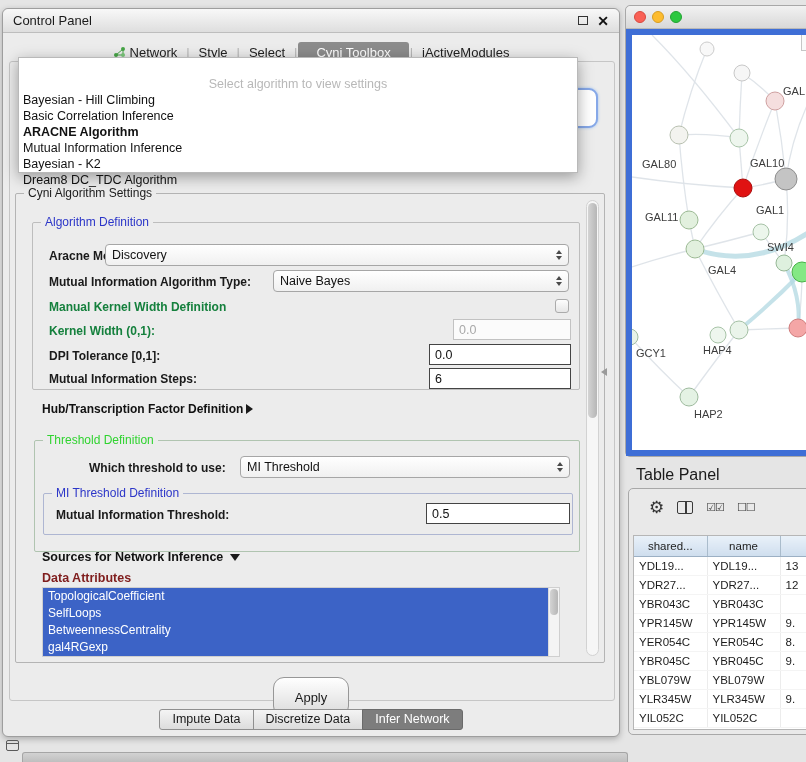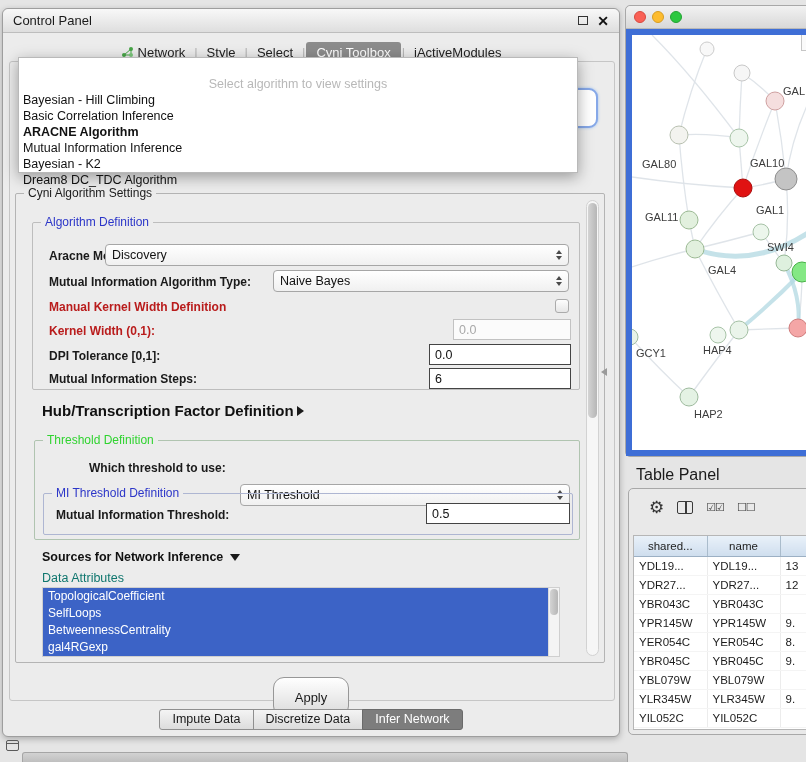--- a/index.html
+++ b/index.html
@@ -15,21 +15,21 @@
         background:linear-gradient(#f8f8f8,#dedede); border-bottom:1px solid #bdbdbd;
         border-radius:6px 6px 0 0; display:flex; align-items:center; padding:4px 10px; }
   .cp-title { font-size:13px; color:#1a1a1a; }
   .win-btns { margin-left:auto; display:flex; align-items:center; gap:9px; }
   .float-icon { width:10px; height:9px; border:1.5px solid #333; display:inline-block; }
   .close-icon { font-size:14px; font-weight:bold; color:#111; line-height:1; }
 
   .tabs-row { position:absolute; top:31px; left:0; right:0; height:24px; display:flex;
         justify-content:center; align-items:center; font-size:13px; color:#222; }
   .tab { padding:2px 8px; display:inline-flex; align-items:center; gap:4px; border-radius:3px; white-space:nowrap; }
-  .tab.sel { background:#8c8c8c; color:#fff; padding:3px 10px; }
+  .tab.sel { background:#8c8c8c; color:#fff; padding:3px 18px; }
   .tab-sep { color:#b5b5b5; padding:0 1px; }
 
   .toolbox-body { position:absolute; left:6px; top:52px; width:606px; height:640px;
         border:1px solid #c6c6c6; border-radius:3px; background:#ececec; }
 
   .group-title { position:absolute; top:-8px; left:8px; background:#ececec; padding:0 4px;
         font-size:12px; line-height:14px; white-space:nowrap; }
   .gt-dark { color:#1c1c1c; }
   .gt-blue { color:#2b35c8; }
   .gt-green { color:#2fd32f; }
@@ -37,21 +37,21 @@
   .settings-group { position:absolute; left:12px; top:184px; width:590px; height:470px;
         border:1px solid #b4b4b4; border-radius:2px; background:#ececec; }
   .sb { position:absolute; top:6px; right:5px; width:13px; height:456px; background:#f6f6f6;
         border:1px solid #d2d2d2; border-radius:7px; }
   .sb-thumb { position:absolute; top:2px; left:1px; width:9px; height:215px;
         background:linear-gradient(90deg,#d4d4d4,#b6b6b6); border-radius:5px; }
 
   .alg-box { position:absolute; left:16px; top:28px; width:548px; height:168px;
         border:1px solid #bdbdbd; border-radius:2px; }
   .flbl { position:absolute; font-size:12px; font-weight:bold; color:#1a1a1a; white-space:nowrap; line-height:14px; }
-  .flbl.dis { color:#b91c1c; }
+  .flbl.dis { color:#15803d; }
 
   .combo { position:absolute; height:22px; background:linear-gradient(#ffffff,#f0f0f0);
         border:1px solid #a6a6a6; border-radius:4px; display:flex; align-items:center;
         padding:0 6px; font-size:12.5px; color:#111; }
   .combo .cv { flex:1; white-space:nowrap; overflow:hidden; }
   .carets { display:flex; flex-direction:column; align-items:center; gap:2px; }
   .carets::before { content:""; width:0; height:0; border-left:3.5px solid transparent;
         border-right:3.5px solid transparent; border-bottom:4px solid #4a4a4a; }
   .carets::after { content:""; width:0; height:0; border-left:3.5px solid transparent;
         border-right:3.5px solid transparent; border-top:4px solid #4a4a4a; }
@@ -64,38 +64,38 @@
   .tfield.dis { color:#a8a8a8; background:#fbfbfb; border:1px solid #c2c2c2; }
 
   .lbl-aracne { left:16px; top:26px; }   .cmb-aracne { left:72px; top:21px; width:464px; }
   .lbl-mitype { left:16px; top:52px; }   .cmb-mitype { left:240px; top:47px; width:296px; }
   .lbl-manual { left:16px; top:77px; }   .chk-manual { left:522px; top:76px; }
   .lbl-kernel { left:16px; top:101px; }  .fld-kernel { left:420px; top:96px; width:118px; }
   .lbl-dpi    { left:16px; top:126px; }  .fld-dpi    { left:396px; top:121px; width:142px; }
   .lbl-steps  { left:16px; top:149px; }  .fld-steps  { left:396px; top:145px; width:142px; }
 
   .hub-row { position:absolute; left:26px; top:208px; display:flex; align-items:center; gap:3px;
-        font-size:15px; font-weight:bold; color:#111; }
+        font-size:12px; font-weight:bold; color:#111; }
   .tri-right { width:0; height:0; border-top:5px solid transparent; border-bottom:5px solid transparent;
         border-left:7px solid #1a1a1a; }
   .tri-down { width:0; height:0; border-left:5px solid transparent; border-right:5px solid transparent;
         border-top:7px solid #1a1a1a; }
 
-  .thr-box { position:absolute; left:18px; top:246px; width:546px; height:100px;
+  .thr-box { position:absolute; left:18px; top:246px; width:546px; height:112px;
         border:1px solid #b0c4b0; border-radius:2px; }
   .lbl-which { left:54px; top:20px; }
-  .cmb-which { left:205px; top:15px; width:330px;margin-top:28px; }
+  .cmb-which { left:205px; top:15px; width:330px; }
   .mi-box { position:absolute; left:8px; top:52px; width:530px; height:42px;
         border:1px solid #aeb6d2; border-radius:2px; }
   .lbl-mith { left:12px; top:14px; }
   .fld-mith { left:382px; top:9px; width:144px; }
 
   .sources-row { position:absolute; left:26px; top:356px; display:flex; align-items:center; gap:7px;
         font-size:12.5px; font-weight:bold; color:#111; }
-  .attr-label { position:absolute; left:26px; top:377px; font-size:12.5px; font-weight:normal; color:#0f766e; }
+  .attr-label { position:absolute; left:26px; top:377px; font-size:12.5px; font-weight:bold; color:#7f1d1d; }
   .attr-list { position:absolute; left:26px; top:393px; width:518px; height:70px; background:#fff;
         border:1px solid #cfcfcf; overflow:hidden; }
   .attr-item { height:17px; line-height:17px; padding-left:5px; font-size:12px; color:#fff;
         background:#3c63c6; width:calc(100% - 11px); white-space:nowrap; }
   .attr-scroll { position:absolute; top:0; right:0; bottom:0; width:11px; background:#f4f4f4;
         border-left:1px solid #dcdcdc; }
   .attr-scroll .sb-thumb { height:26px; top:1px; left:1px; width:8px; }
 
   .apply { position:absolute; left:50%; top:668px; transform:translateX(-50%); width:76px; height:40px;
         border:1px solid #979797; border-radius:11px; background:linear-gradient(#ffffff,#dadada);

